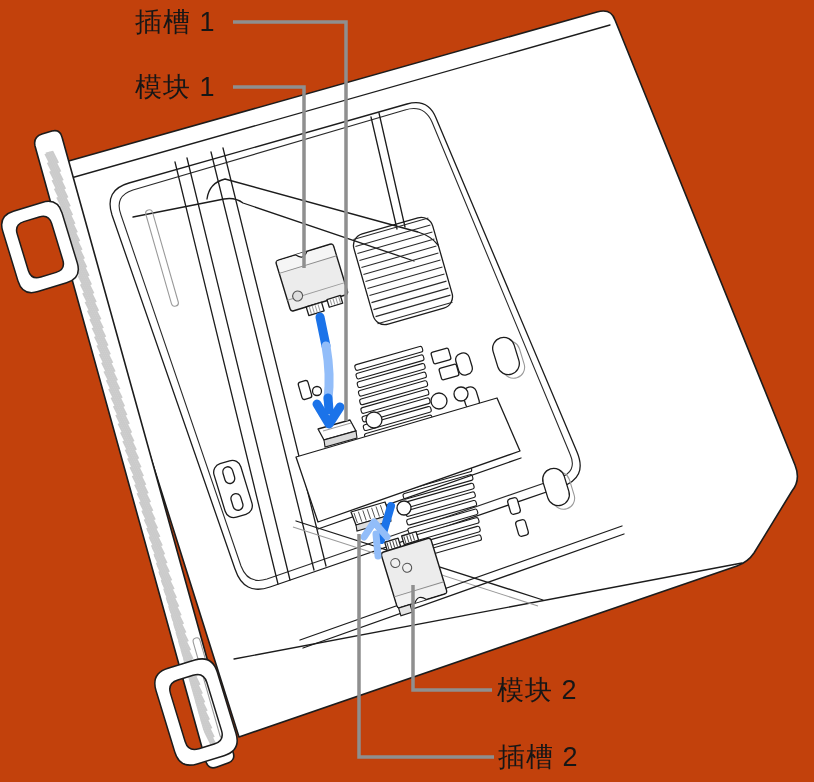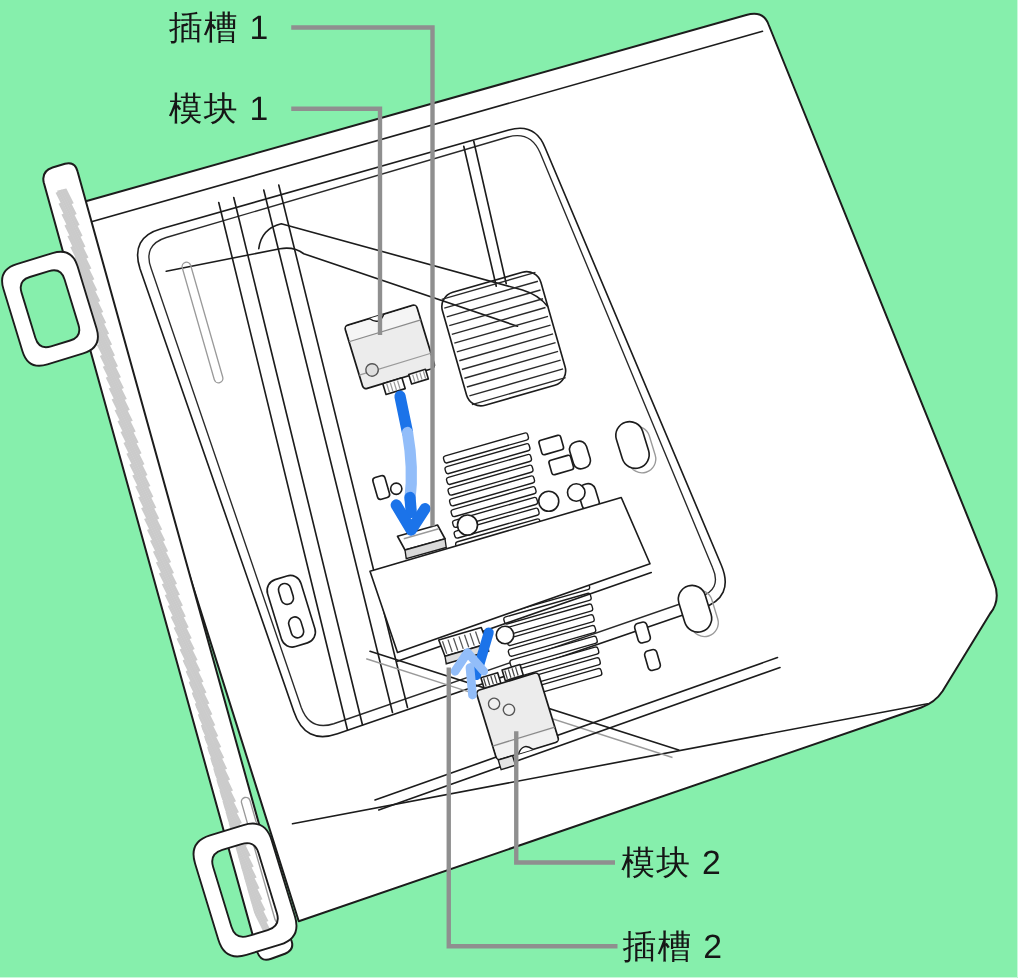--- a/index.html
+++ b/index.html
@@ -1,16 +1,16 @@
 <!DOCTYPE html>
 <html><head>
 <meta charset="utf-8">
 <style>
   html,body{margin:0;padding:0;background:#fff;}
-  .stage{position:relative;width:814px;height:782px;background:#86efac;overflow:hidden;
+  .stage{position:relative;width:814px;height:782px;background:#c2410c;overflow:hidden;
          font-family:"Liberation Sans","DejaVu Sans",sans-serif;}
   svg{display:block}
   .ln{fill:none;stroke:#1c1c1c;stroke-width:1.3px;stroke-linejoin:round;stroke-linecap:round}
   .lnthin{fill:none;stroke:#2a2a2a;stroke-width:1.1px}
   .lngray{fill:none;stroke:#9a9a9a;stroke-width:1.1px}
   .fw{fill:#ffffff;stroke:#1c1c1c;stroke-width:1.3px;stroke-linejoin:round}
   .fwb{fill:#ffffff;stroke:#1c1c1c;stroke-width:1.6px;stroke-linejoin:round}
   .lbl{font-size:27px;letter-spacing:1px;fill:#161616}
   .leader{fill:none;stroke-width:3.5px;stroke-linecap:butt;stroke-linejoin:miter}
   .arrowseg{fill:none;stroke-linecap:round;stroke-linejoin:round}

